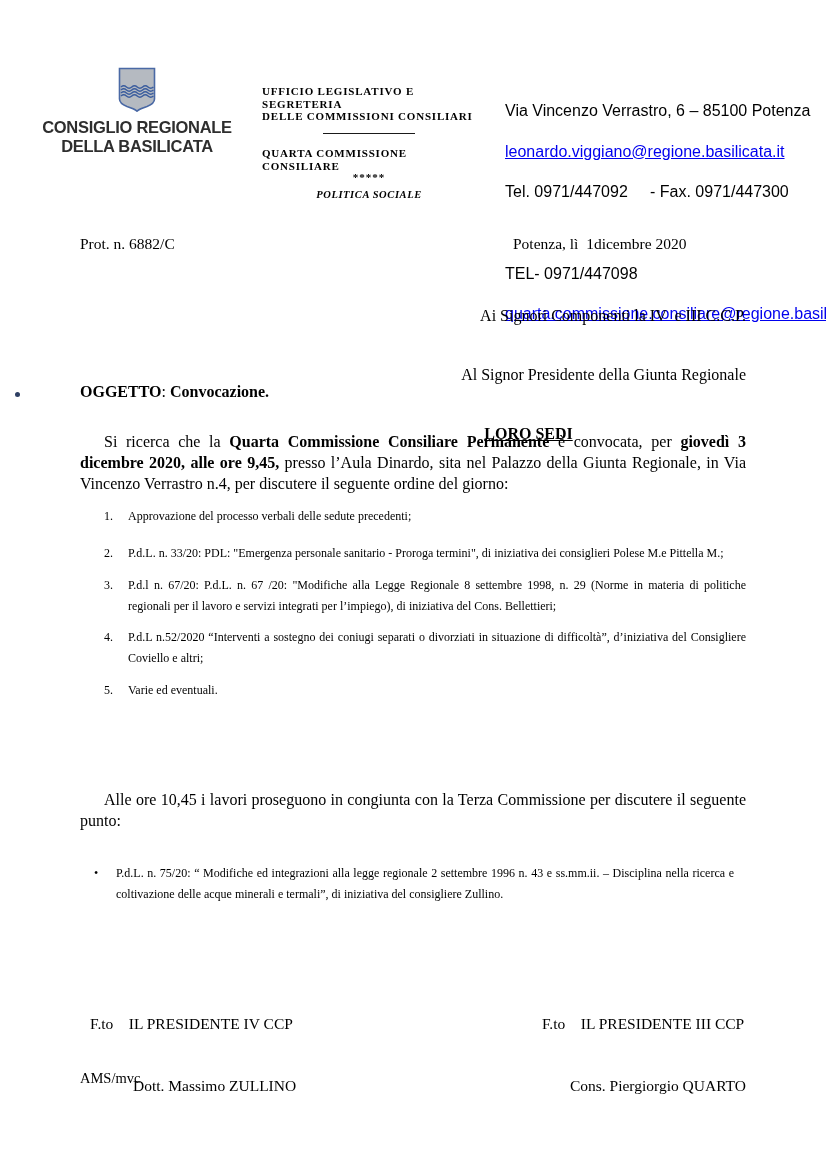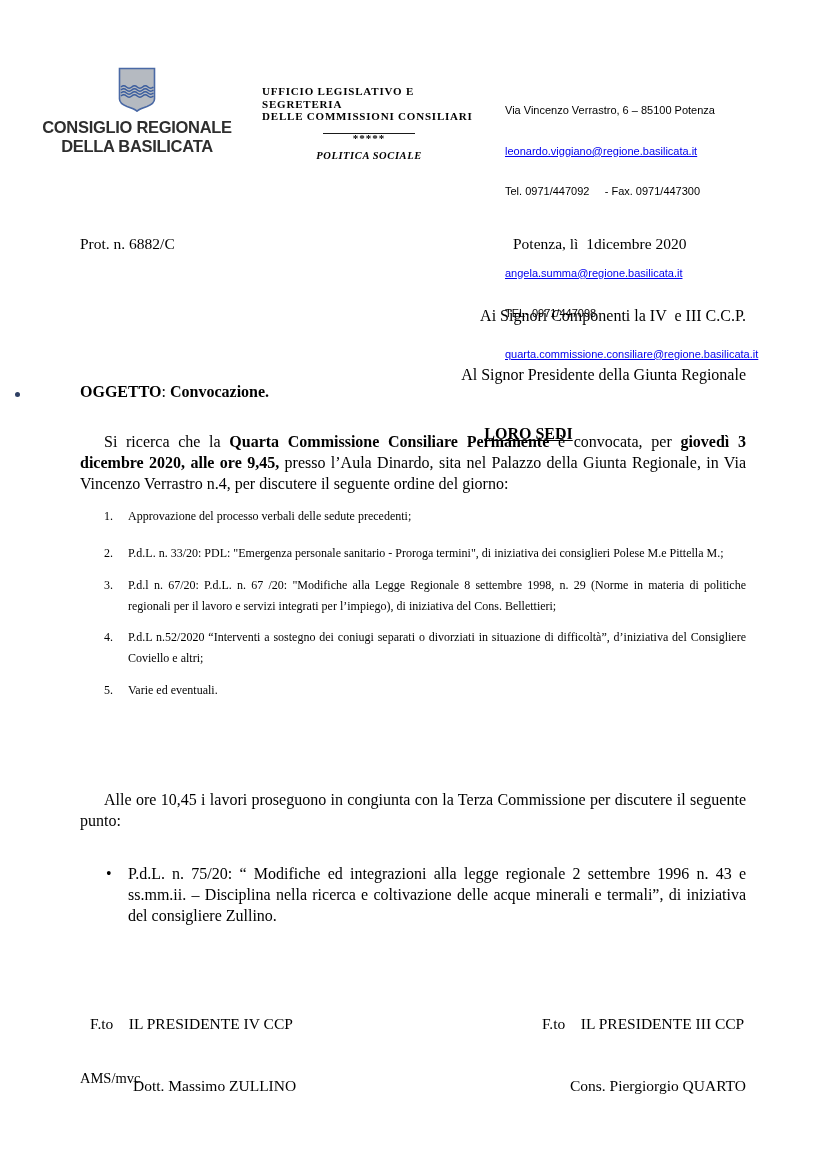--- a/index.html
+++ b/index.html
@@ -31,21 +31,21 @@
   .office-line { font-size:11px; line-height:12.5px; letter-spacing:0.8px; }
   .office-divider { width:92px; border-top:1.5px solid #1a1a1a; margin:10px auto 0 auto; }
   .office-commission { font-size:11px; line-height:13px; letter-spacing:0.8px; margin-top:13px; }
   .office-stars { font-size:11px; line-height:9px; text-align:center; letter-spacing:1px; }
   .office-dept { font-size:10.5px; line-height:12px; text-align:center; font-style:italic; letter-spacing:0.6px; margin-top:7px; }
 
   
   .contact-block {
     position:absolute; left:505px; top:77px; width:310px;
     font-family:"Liberation Sans", sans-serif;
-    font-size:11px; line-height:13.5px; white-space:pre;
+    font-size:16px; line-height:13.5px; white-space:pre;
   }
   .contact-gap { height:14px; }
   .email-link { color:#0000ee; text-decoration:underline; cursor:pointer; }
 
   
   .prot-row { position:absolute; left:80px; top:235px; width:666px; font-size:15.5px; }
   .place-date { position:absolute; left:433px; top:0; white-space:pre; }
 
   
   .recipients {
@@ -79,22 +79,22 @@
   .agenda-list li:first-child { margin-bottom:16px; }
   .agenda-list li::before {
     content:counter(item) "."; position:absolute; left:0; top:0;
   }
   .joint-announcement {
     position:absolute; left:80px; top:789px; width:666px;
     font-size:16px; line-height:21px; font-weight:normal;
     text-align:justify; text-indent:24px;
   }
   .joint-list {
-    position:absolute; left:104px; top:863px; width:642px;
-    list-style:none; font-size:16px; line-height:21px;
+    position:absolute; left:92px; top:863px; width:642px;
+    list-style:none; font-size:12px; line-height:21px;
   }
   .joint-list li { position:relative; padding-left:24px; text-align:justify; }
   .joint-list li::before { content:"\2022"; position:absolute; left:2px; top:0; }
 
   
   .signature-row { position:absolute; left:90px; top:973px; width:656px; font-size:15.5px; line-height:20.5px; }
   .sig-left { position:absolute; left:0; top:0; white-space:pre; }
   .sig-right { position:absolute; right:0; top:0; white-space:pre; text-align:left; }
   .sig-name-left { padding-left:43px; }
   .sig-name-right { padding-left:28px; }
@@ -117,30 +117,30 @@
       </g>
     </svg>
     <div class="org-name">CONSIGLIO REGIONALE</div>
     <div class="org-name">DELLA BASILICATA</div>
   </div>
 
   <div class="office-block">
     <div class="office-line">UFFICIO LEGISLATIVO E SEGRETERIA</div>
     <div class="office-line">DELLE COMMISSIONI CONSILIARI</div>
     <div class="office-divider"></div>
+    <div class="office-commission">QUARTA COMMISSIONE CONSILIARE</div>
     <div class="office-stars">*****</div>
     <div class="office-dept">POLITICA SOCIALE</div>
   </div>
 
   <div class="contact-block">
     <div>Via Vincenzo Verrastro, 6 – 85100 Potenza</div>
     <div><a class="email-link">leonardo.viggiano@regione.basilicata.it</a></div>
     <div>Tel. 0971/447092     - Fax. 0971/447300</div>
     <div class="contact-gap"></div>
-    <div><a class="email-link">angela.summa@regione.basilicata.it</a></div>
     <div>TEL- 0971/447098</div>
     <div><a class="email-link">quarta.commissione.consiliare@regione.basilicata.it</a></div>
   </div>
 
   <div class="prot-row">
     <span>Prot. n. 6882/C</span>
     <span class="place-date">Potenza, lì  1dicembre 2020</span>
   </div>
 
   <div class="recipients">

